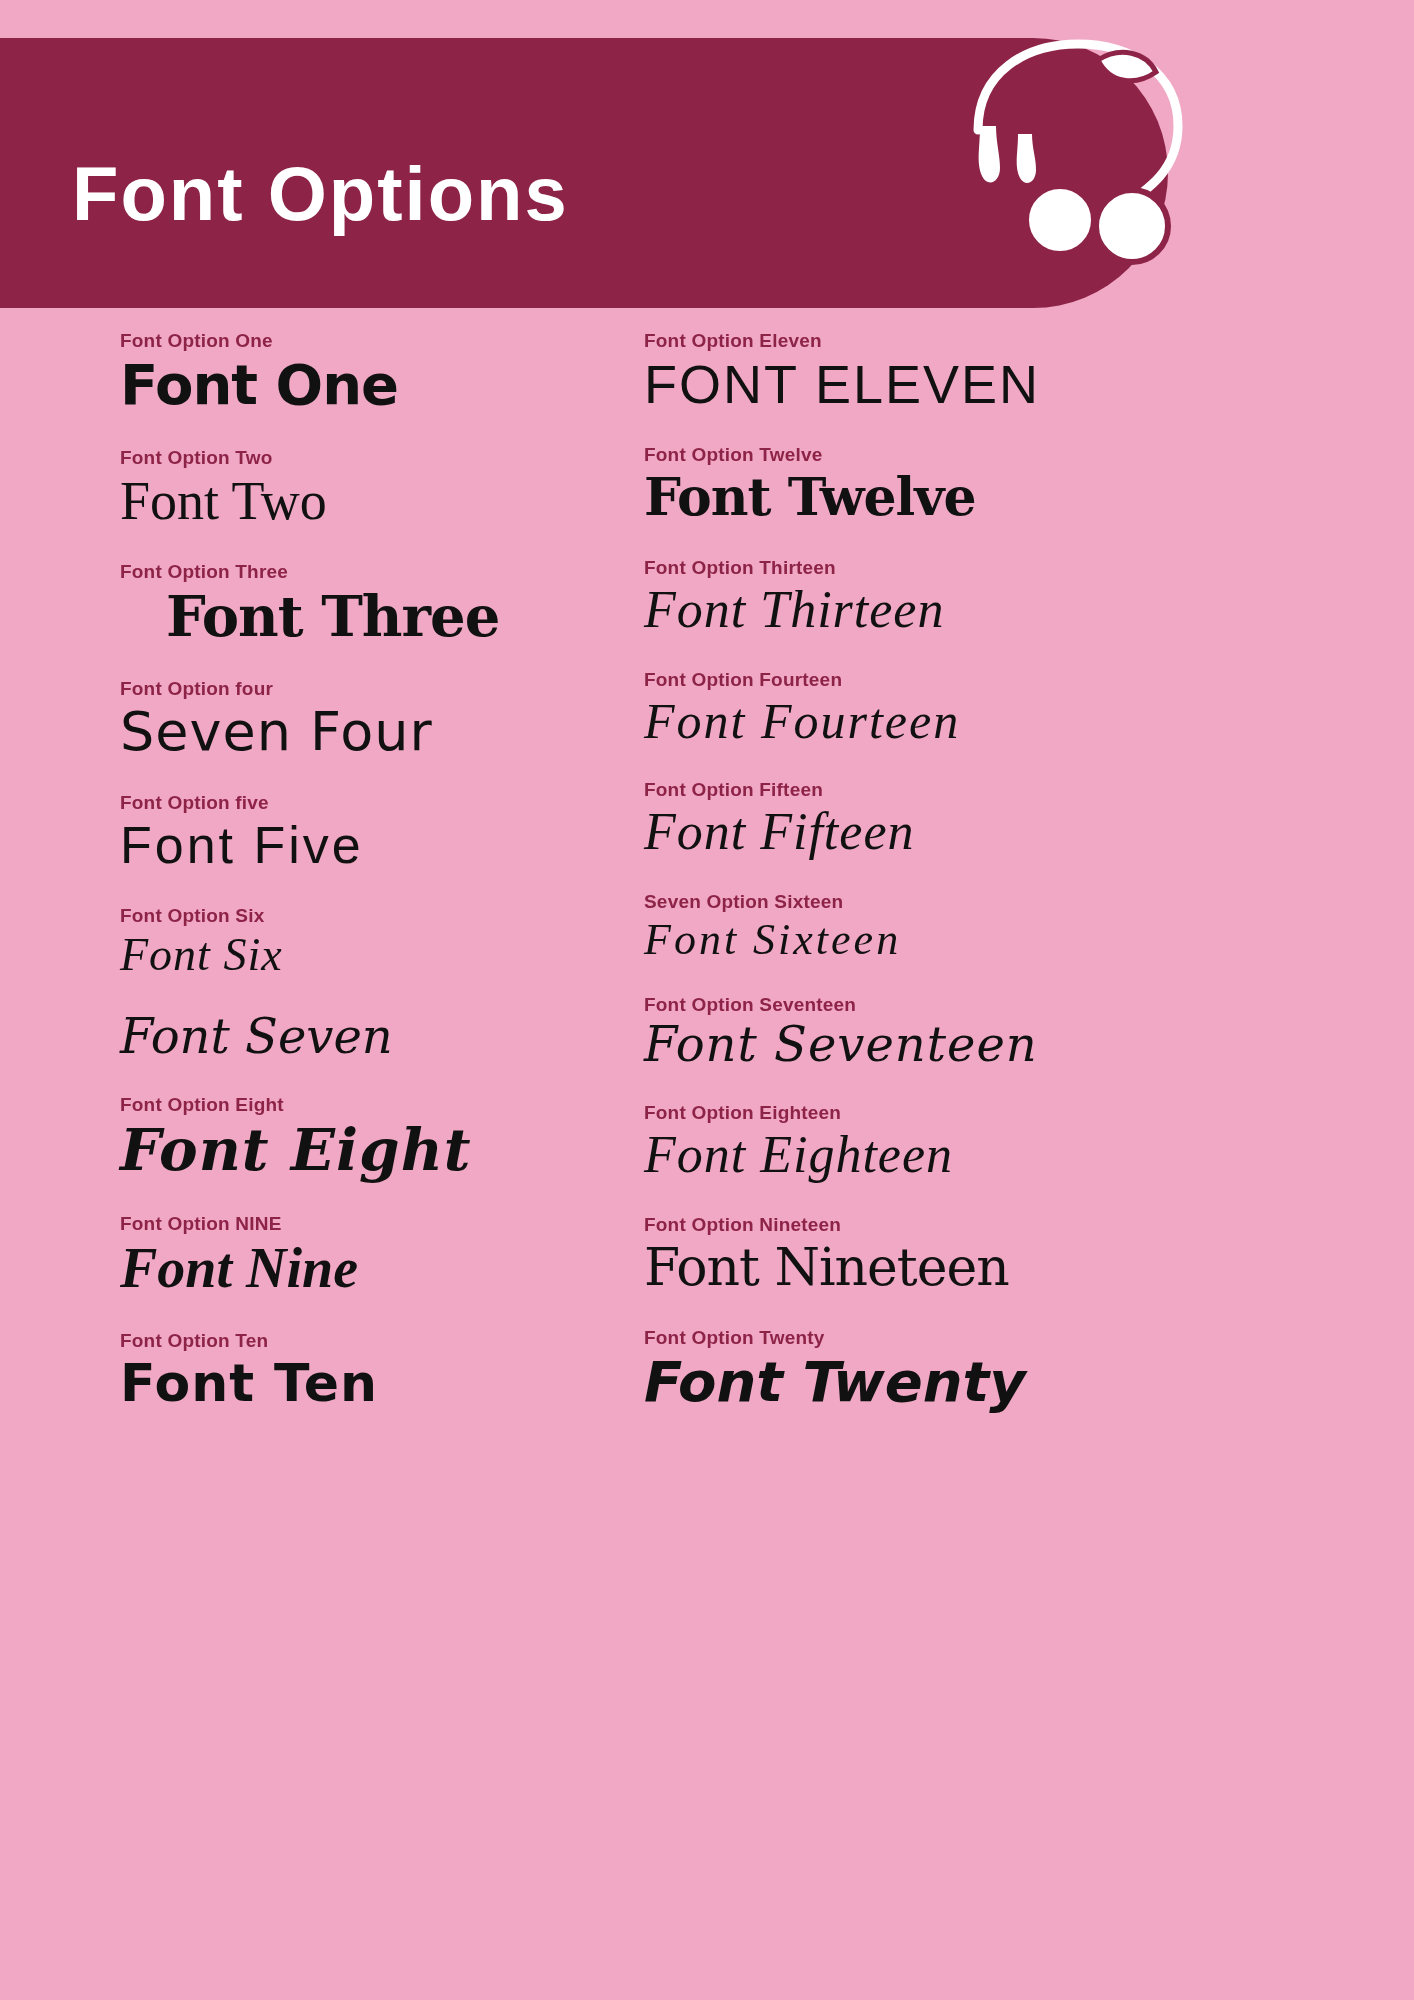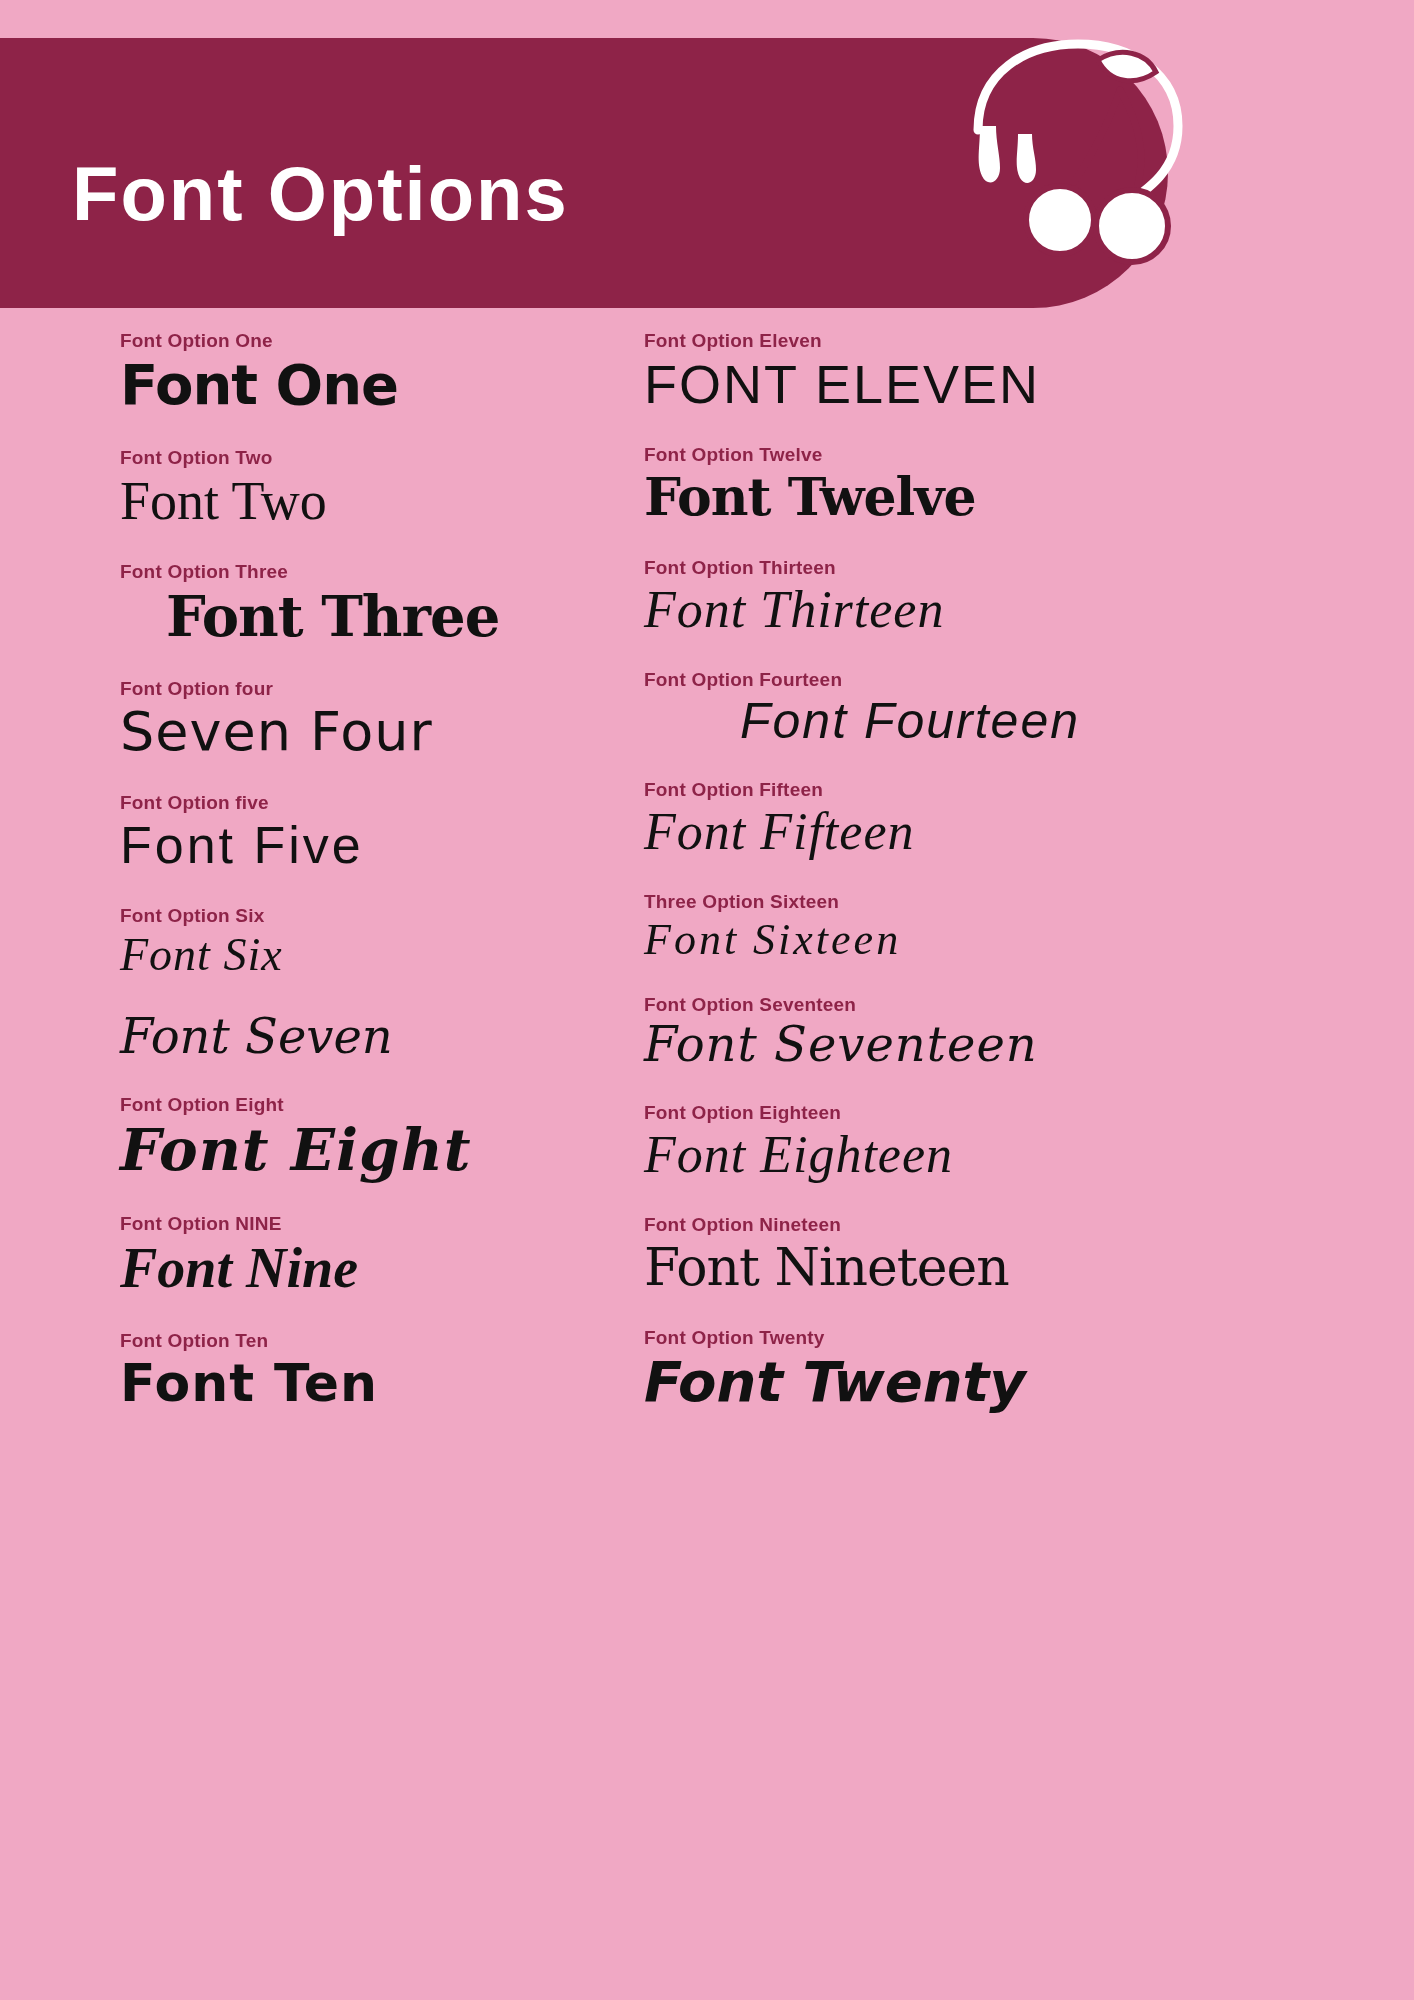--- a/index.html
+++ b/index.html
@@ -87,21 +87,21 @@
   .s4  { font-family: "DejaVu Sans", sans-serif; font-weight: normal; font-size: 54px; letter-spacing: 1px; }
   .s5  { font-family: "Liberation Sans", sans-serif; font-weight: normal; font-size: 52px; letter-spacing: 3px; }
   .s6  { font-family: "Liberation Serif", serif; font-style: italic; font-weight: normal; font-size: 46px; letter-spacing: 1px; }
   .s7  { font-family: "DejaVu Serif", serif; font-style: italic; font-weight: normal; font-size: 48px; }
   .s8  { font-family: "DejaVu Serif", serif; font-style: italic; font-weight: bold; font-size: 58px; letter-spacing: 1px; }
   .s9  { font-family: "Liberation Serif", serif; font-style: italic; font-weight: bold; font-size: 56px; }
   .s10 { font-family: "DejaVu Sans", sans-serif; font-weight: bold; font-size: 52px; letter-spacing: 1px; }
   .s11 { font-family: "Liberation Sans", sans-serif; font-weight: normal; font-size: 54px; letter-spacing: 2px; }
   .s12 { font-family: "DejaVu Serif", serif; font-weight: bold; font-size: 52px; letter-spacing: -1px; }
   .s13 { font-family: "Liberation Serif", serif; font-style: italic; font-size: 52px; letter-spacing: 1px; }
-  .s14 { font-family: Liberation Sans, sans-serif; font-style: italic; font-size: 50px; letter-spacing: 2px; text-align: center; }
+  .s14 { font-family: Liberation Serif, serif; font-style: italic; font-size: 50px; letter-spacing: 2px; }
   .s15 { font-family: "Liberation Serif", serif; font-style: italic; font-size: 52px; letter-spacing: 1px; }
   .s16 { font-family: "Liberation Serif", serif; font-style: italic; font-size: 44px; letter-spacing: 3px; }
   .s17 { font-family: "DejaVu Serif", serif; font-style: italic; font-size: 48px; letter-spacing: 1px; }
   .s18 { font-family: "Liberation Serif", serif; font-style: italic; font-size: 52px; letter-spacing: 1px; }
   .s19 { font-family: "DejaVu Serif", serif; font-weight: normal; font-size: 52px; letter-spacing: -1px; }
   .s20 { font-family: "DejaVu Sans", sans-serif; font-weight: bold; font-style: italic; font-size: 56px; }
 </style>
 </head>
 <body>
 
@@ -185,21 +185,21 @@
     </div>
     <div class="item">
       <div class="item-label">Font Option Fourteen</div>
       <div class="item-sample s14">Font Fourteen</div>
     </div>
     <div class="item">
       <div class="item-label">Font Option Fifteen</div>
       <div class="item-sample s15">Font Fifteen</div>
     </div>
     <div class="item">
-      <div class="item-label">Three Option Sixteen</div>
+      <div class="item-label">Seven Option Sixteen</div>
       <div class="item-sample s16">Font Sixteen</div>
     </div>
     <div class="item">
       <div class="item-label">Font Option Seventeen</div>
       <div class="item-sample s17">Font Seventeen</div>
     </div>
     <div class="item">
       <div class="item-label">Font Option Eighteen</div>
       <div class="item-sample s18">Font Eighteen</div>
     </div>

